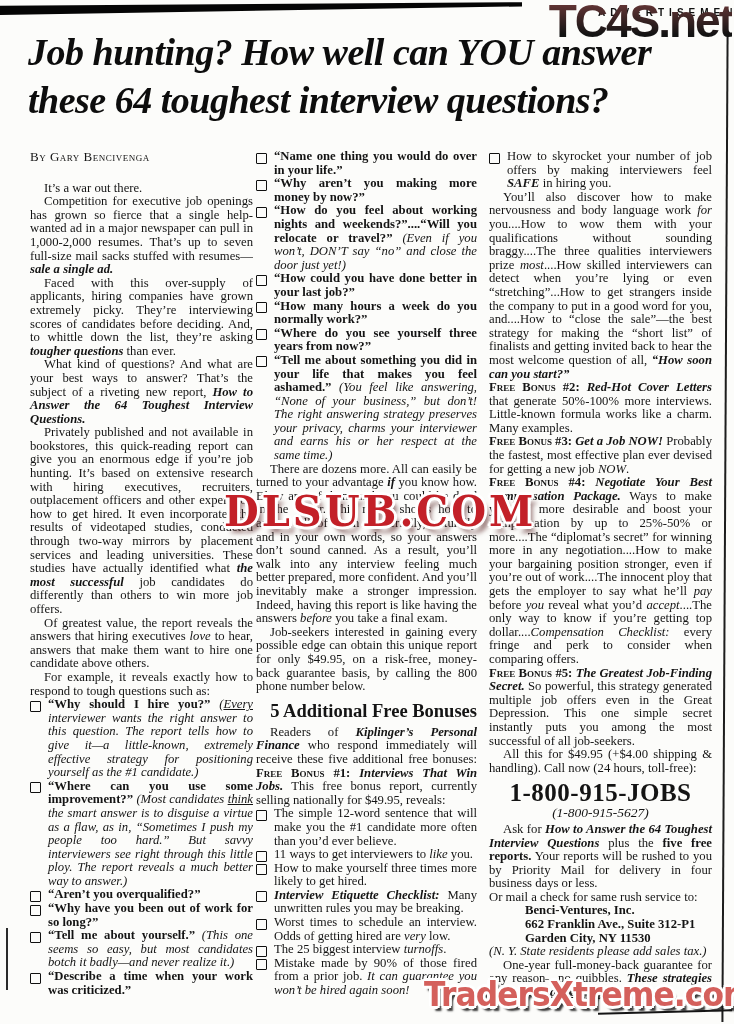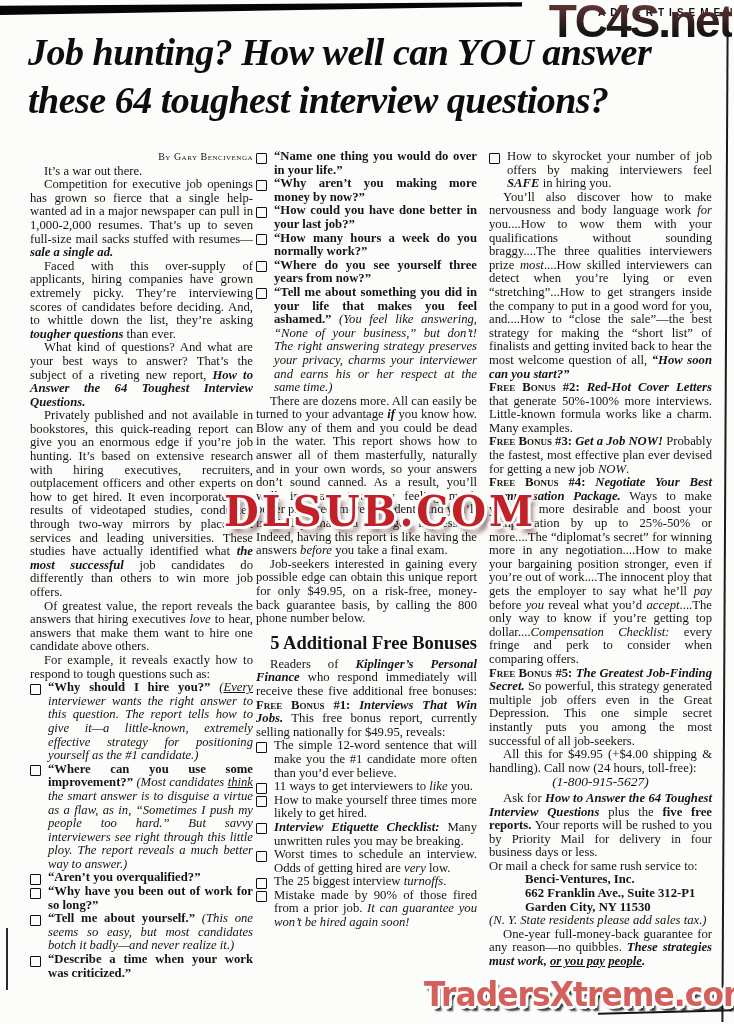--- a/index.html
+++ b/index.html
@@ -21,21 +21,21 @@
   .left-mark{position:absolute;left:6px;top:928px;width:2px;height:62px;background:#2a2a2a;}
   .bottom-line{position:absolute;left:598px;top:1011px;width:134px;height:2px;background:#151515;
                transform:rotate(-1.4deg);}
   
   .col{position:absolute;top:150px;font-size:12.7px;line-height:13.6px;text-align:justify;}
   .c1{left:30px;width:223px;}
   .c2{left:248px;width:221px;margin-left:8px;}
   .c3{left:489px;width:223px;}
   .para{margin:0;}
   .ind{text-indent:14px;}
-  .byline{text-align:right;font-variant:small-caps;font-size:10px;letter-spacing:0.5px;margin-bottom:1px;}
+  .byline{text-align:left;font-variant:small-caps;font-size:13px;letter-spacing:0.5px;margin-bottom:18px;}
   .item{display:flex;}
   .box{width:9px;height:9px;border:1.5px solid #101010;border-radius:1px;background:#fcfcfa;
        flex:none;margin:2.5px 7px 0 0;}
   .itx{flex:1;text-align:justify;}
   .bonus-heading{font-weight:bold;font-size:18.5px;line-height:20px;text-align:right;margin:7px 0 5px;}
   .phone{font-weight:bold;font-size:25px;line-height:27px;text-align:center;letter-spacing:0.5px;margin-top:4px;}
   .phone-sub{font-size:13.5px;text-align:center;margin-bottom:3px;font-style:italic;}
   .addr{font-weight:bold;margin-left:36px;text-align:left;}
   .sg-b{font-weight:bold;}
   .sg-i{font-style:italic;}
@@ -106,20 +106,24 @@
       <div class="item">
         <span class="box"></span>
         <div class="itx"><span class="sg-b">“Name one thing you would do over in your life.”</span></div>
       </div>
       <div class="item">
         <span class="box"></span>
         <div class="itx"><span class="sg-b">“Why aren’t you making more money by now?”</span></div>
       </div>
       <div class="item">
         <span class="box"></span>
+        <div class="itx"><span class="sg-b">“How do you feel about working nights and weekends?”....“Will you relocate or travel?” </span><span class="sg-i">(Even if you won’t, DON’T say “no” and close the door just yet!)</span></div>
+      </div>
+      <div class="item">
+        <span class="box"></span>
         <div class="itx"><span class="sg-b">“How could you have done better in your last job?”</span></div>
       </div>
       <div class="item">
         <span class="box"></span>
         <div class="itx"><span class="sg-b">“How many hours a week do you normally work?”</span></div>
       </div>
       <div class="item">
         <span class="box"></span>
         <div class="itx"><span class="sg-b">“Where do you see yourself three years from now?”</span></div>
       </div>
@@ -164,20 +168,21 @@
       <div class="item">
         <span class="box"></span>
         <div class="itx"><span>How to skyrocket your number of job offers by making interviewers feel </span><span class="sg-bi">SAFE</span><span> in hiring you.</span></div>
       </div>
       <p class="para ind"><span>You’ll also discover how to make nervousness and body language work </span><span class="sg-i">for</span><span> you....How to wow them with your qualifications without sounding braggy....The three qualities interviewers prize </span><span class="sg-i">most</span><span>....How skilled interviewers can detect when you’re lying or even “stretching”...How to get strangers inside the company to put in a good word for you, and....How to “close the sale”—the best strategy for making the “short list” of finalists and getting invited back to hear the most welcome question of all, </span><span class="sg-bi">“How soon can you start?”</span></p>
       <p class="para"><span class="sg-sc">Free Bonus #2: </span><span class="sg-bi">Red-Hot Cover Letters</span><span> that generate 50%-100% more interviews. Little-known formula works like a charm. Many examples.</span></p>
       <p class="para"><span class="sg-sc">Free Bonus #3: </span><span class="sg-bi">Get a Job NOW!</span><span> Probably the fastest, most effective plan ever devised for getting a new job </span><span class="sg-i">NOW</span><span>.</span></p>
       <p class="para"><span class="sg-sc">Free Bonus #4: </span><span class="sg-bi">Negotiate Your Best Compensation Package.</span><span> Ways to make yourself more desirable and boost your compensation by up to 25%-50% or more....The “diplomat’s secret” for winning more in any negotiation....How to make your bargaining position stronger, even if you’re out of work....The innocent ploy that gets the employer to say what he’ll </span><span class="sg-i">pay</span><span> before </span><span class="sg-i">you</span><span> reveal what you’d </span><span class="sg-i">accept</span><span>....The only way to know if you’re getting top dollar....</span><span class="sg-i">Compensation Checklist:</span><span> every fringe and perk to consider when comparing offers.</span></p>
       <p class="para"><span class="sg-sc">Free Bonus #5: </span><span class="sg-bi">The Greatest Job-Finding Secret.</span><span> So powerful, this strategy generated multiple job offers even in the Great Depression. This one simple secret instantly puts you among the most successful of all job-seekers.</span></p>
       <p class="para ind"><span>All this for $49.95 (+$4.00 shipping &amp; handling). Call now (24 hours, toll-free):</span></p>
+      <div class="phone"><span>1-800-915-JOBS</span></div>
       <div class="phone-sub"><span>(1-800-915-5627)</span></div>
       <p class="para ind"><span>Ask for </span><span class="sg-bi">How to Answer the 64 Toughest Interview Questions</span><span> plus the </span><span class="sg-b">five free reports.</span><span> Your reports will be rushed to you by Priority Mail for delivery in four business days or less.</span></p>
       <p class="para"><span>Or mail a check for same rush service to:</span></p>
       <div class="addr">
         <div>Benci-Ventures, Inc.</div>
         <div>662 Franklin Ave., Suite 312-P1</div>
         <div>Garden City, NY 11530</div>
       </div>
       <p class="para"><span class="sg-i">(N. Y. State residents please add sales tax.)</span></p>
       <p class="para ind"><span>One-year full-money-back guarantee for any reason—no quibbles. </span><span class="sg-bi">These strategies must work, </span><span class="sg-biu">or you pay</span><span class="sg-bi"> </span><span class="sg-biu">people</span><span class="sg-bi">.</span></p>

